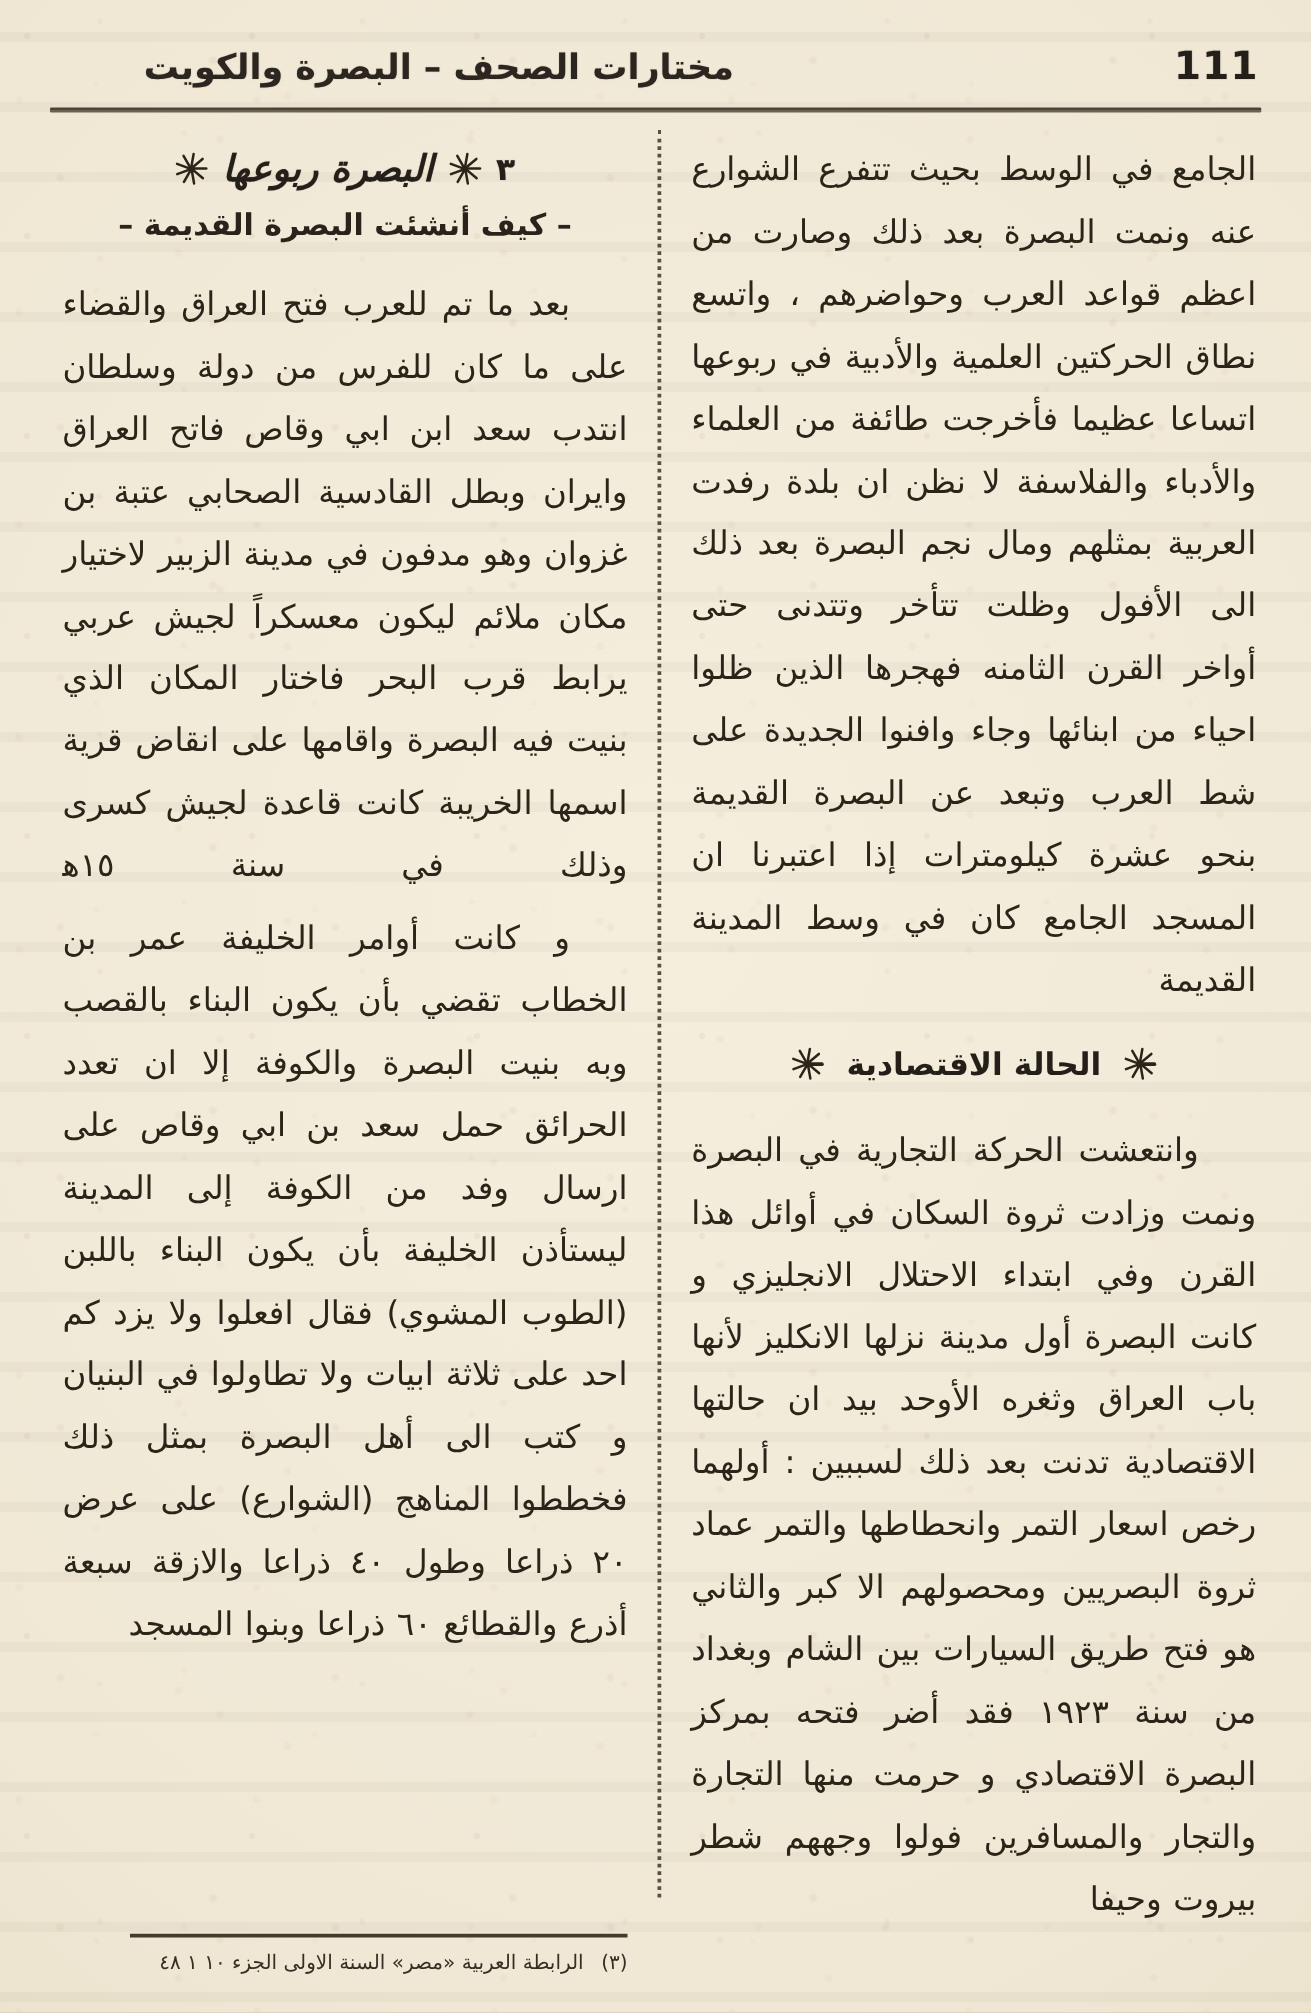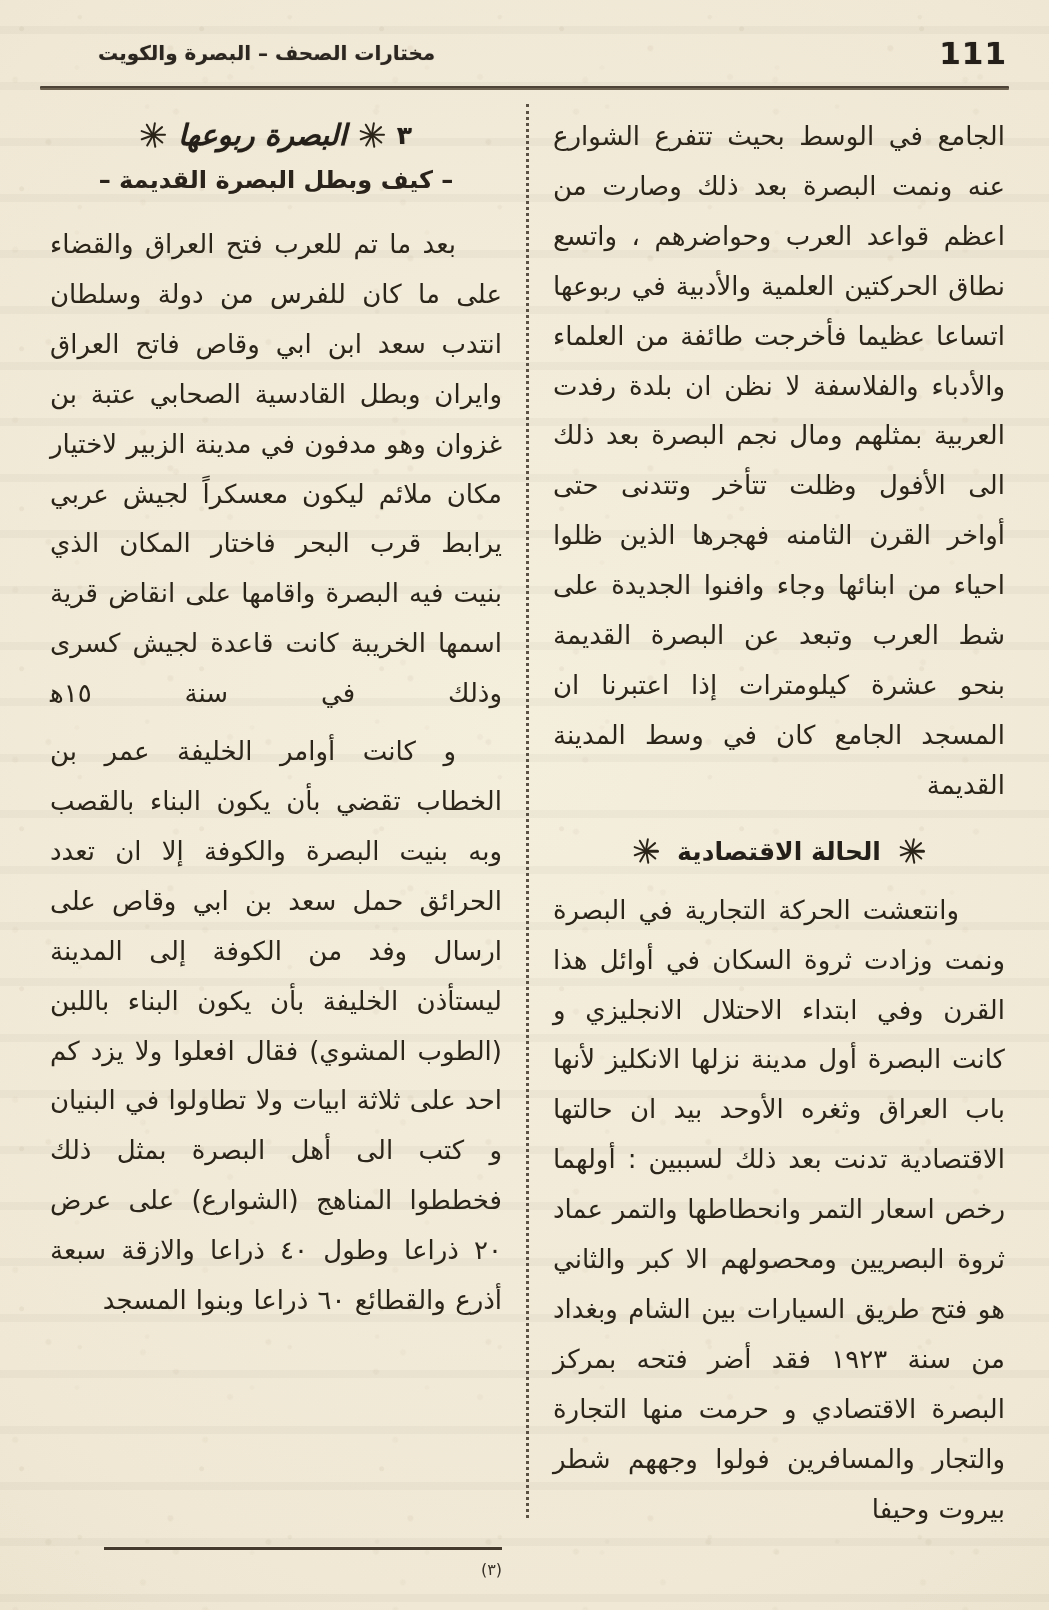--- a/index.html
+++ b/index.html
@@ -76,24 +76,24 @@
     z-index: 3;
   }
   .head-folio {
     font-size: 31px;
     font-weight: 700;
     letter-spacing: 1px;
     color: #241f19;
     text-shadow: 0 0 1px rgba(40,32,24,.5);
   }
   .head-title {
-    font-size: 20px;
+    font-size: 28px;
     font-weight: 600;
     color: #2c2620;
-    margin-left: 56px;
+    margin-left: 73px;
     text-shadow: 0 0 1px rgba(40,32,24,.35);
   }
 
   .head-rule {
     position: absolute;
     top: 86px;
     left: 40px;
     right: 40px;
     height: 4px;
     z-index: 3;
@@ -195,21 +195,21 @@
     font-weight: 500;
     line-height: 1.55;
     margin: 12px 0 4px;
     color: #2a231b;
   }
 
   .section-heading {
     text-align: center;
     font-size: 25px;
     font-weight: 700;
-    margin: 26px 0 12px;
+    margin: 26px 0 23px;
     color: #241f18;
     display: flex;
     align-items: center;
     justify-content: center;
     gap: 18px;
   }
 
   
   .para {
     font-size: 26px;
@@ -322,33 +322,34 @@
             <i></i>
             <i></i>
             <i></i>
             <i></i>
             <i></i>
             <i></i>
             <u></u>
         </span>
       </div>
 
-      <div class="subtitle">– كيف وبطل البصرة القديمة –</div>
+      <div class="subtitle">– كيف أنشئت البصرة القديمة –</div>
 
       <div class="byline">
       </div>
 
       <p class="para indent">بعد ما تم للعرب فتح العراق والقضاء على ما كان للفرس من دولة وسلطان انتدب سعد ابن ابي وقاص فاتح العراق وايران وبطل القادسية الصحابي عتبة بن غزوان وهو مدفون في مدينة الزبير لاختيار مكان ملائم ليكون معسكراً لجيش عربي يرابط قرب البحر فاختار المكان الذي بنيت فيه البصرة واقامها على انقاض قرية اسمها الخريبة كانت قاعدة لجيش كسرى وذلك في سنة ١٥ﻫ</p>
 
       <p class="para indent tail">و كانت أوامر الخليفة عمر بن الخطاب تقضي بأن يكون البناء بالقصب وبه بنيت البصرة والكوفة إلا ان تعدد الحرائق حمل سعد بن ابي وقاص على ارسال وفد من الكوفة إلى المدينة ليستأذن الخليفة بأن يكون البناء باللبن (الطوب المشوي) فقال افعلوا ولا يزد كم احد على ثلاثة ابيات ولا تطاولوا في البنيان و كتب الى أهل البصرة بمثل ذلك فخططوا المناهج (الشوارع) على عرض ٢٠ ذراعا وطول ٤٠ ذراعا والازقة سبعة أذرع والقطائع ٦٠ ذراعا وبنوا المسجد</p>
 
       <div class="spacer"></div>
 
       <div class="footnote-wrap">
         <div class="footnote-rule"></div>
         <div class="footnote">
           <span class="fn-marker">(٣)</span>
+          <span class="fn-text">الرابطة العربية «مصر» السنة الاولى الجزء ١٠ ١ ٤٨</span>
         </div>
       </div>
     </div>
 
   </div>
 </div>
 
 </body></html>

